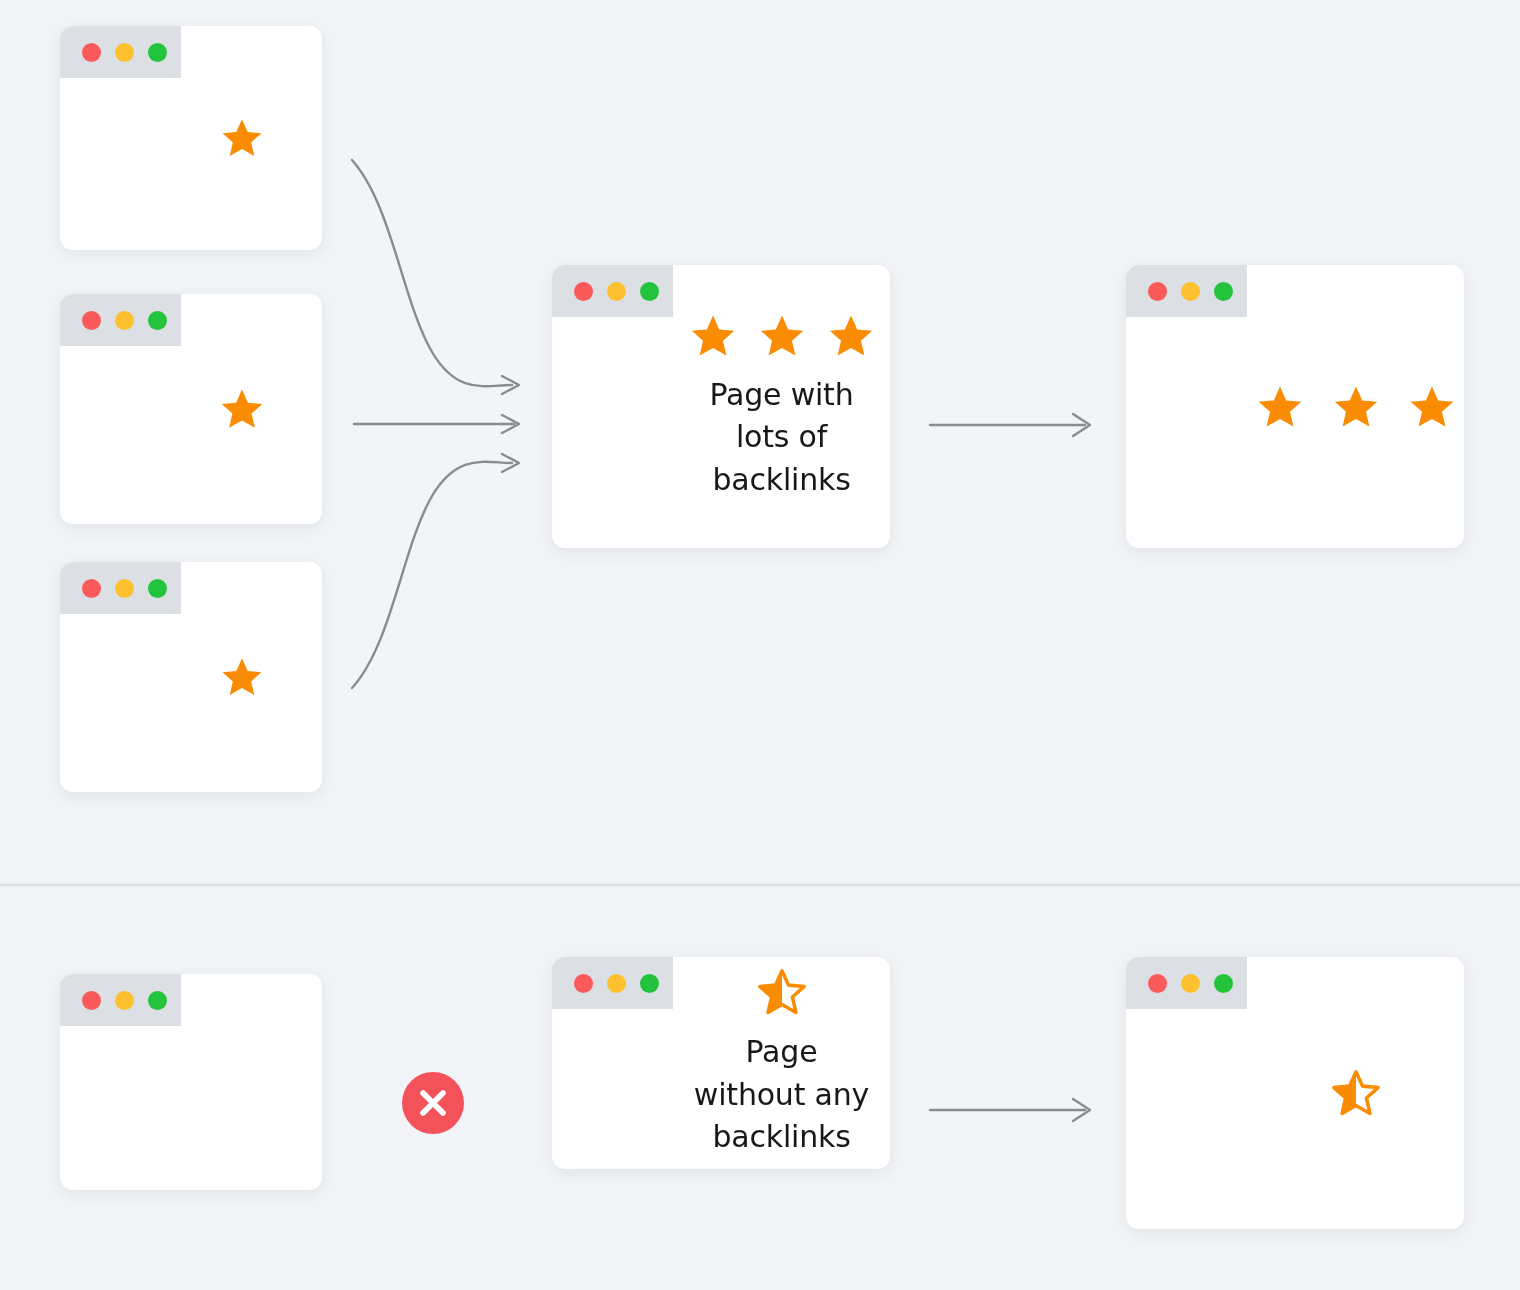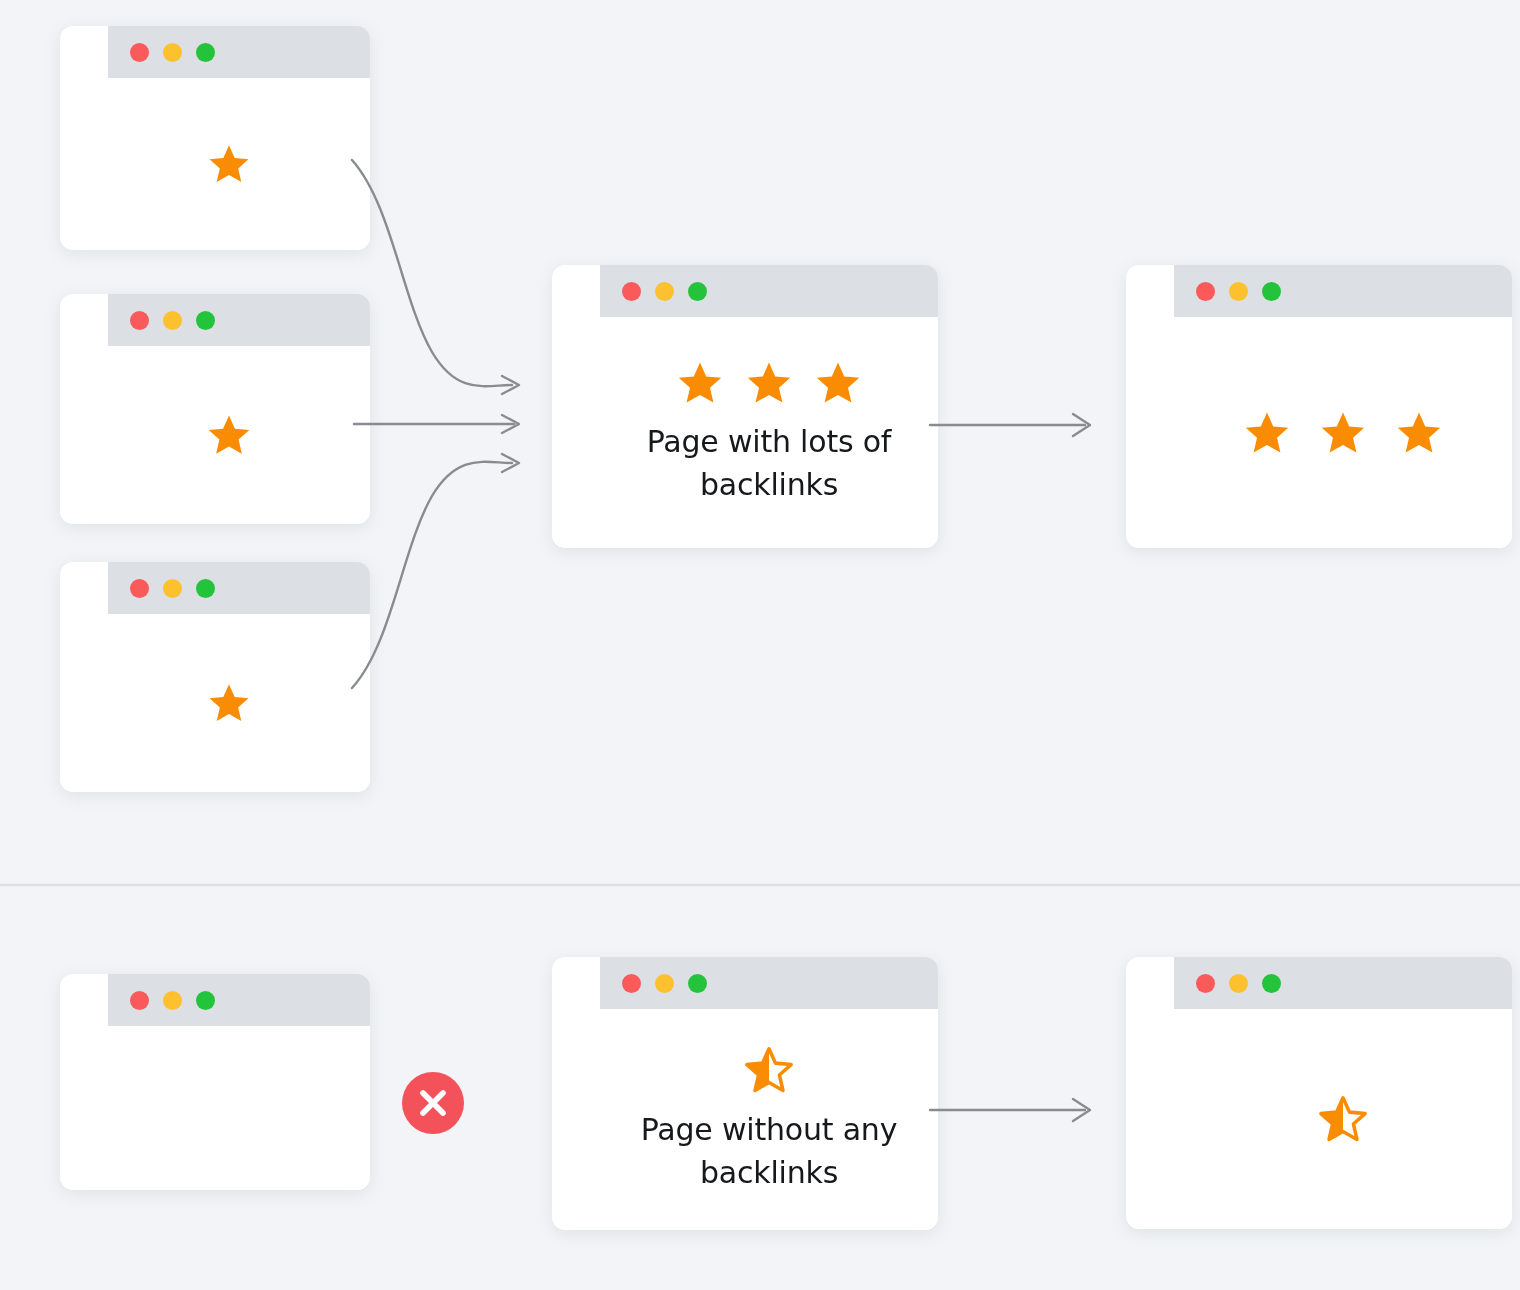--- a/index.html
+++ b/index.html
@@ -24,22 +24,21 @@
   }
 
   
   .win {
     position: absolute;
     background: #ffffff;
     border-radius: 13px;
     box-shadow: 0 4px 16px rgba(110, 120, 135, 0.13);
     overflow: hidden;
     display: flex;
-    flex-direction: column;
-    padding-left: 48px;
+    flex-direction: row;
   }
   .win-header {
     background: #dcdfe4;
     height: 52px;
     flex: 0 0 auto;
     display: flex;
     align-items: center;
     padding-left: 22px;
     box-sizing: border-box;
   }
@@ -95,21 +94,21 @@
 
   
   #win-src-1 { left: 60px;   top: 26px;   width: 262px; height: 224px; }
   #win-src-2 { left: 60px;   top: 294px;  width: 262px; height: 230px; }
   #win-src-3 { left: 60px;   top: 562px;  width: 262px; height: 230px; }
 
   #win-target-top   { left: 552px;  top: 265px; width: 338px; height: 283px; }
   #win-result-top   { left: 1126px; top: 265px; width: 338px; height: 283px; }
 
   #win-src-empty    { left: 60px;   top: 974px; width: 262px; height: 216px; }
-  #win-target-bot   { left: 552px;  top: 957px; width: 338px; height: 273px; }
+  #win-target-bot   { left: 552px;  top: 957px; width: 338px; height: 212px; }
   #win-result-bot   { left: 1126px; top: 957px; width: 338px; height: 272px; }
 
   
   #arrows-top, #arrows-bottom, #divider-svg {
     position: absolute;
     left: 0;
     top: 0;
     width: 1520px;
     height: 1290px;
     pointer-events: none;

